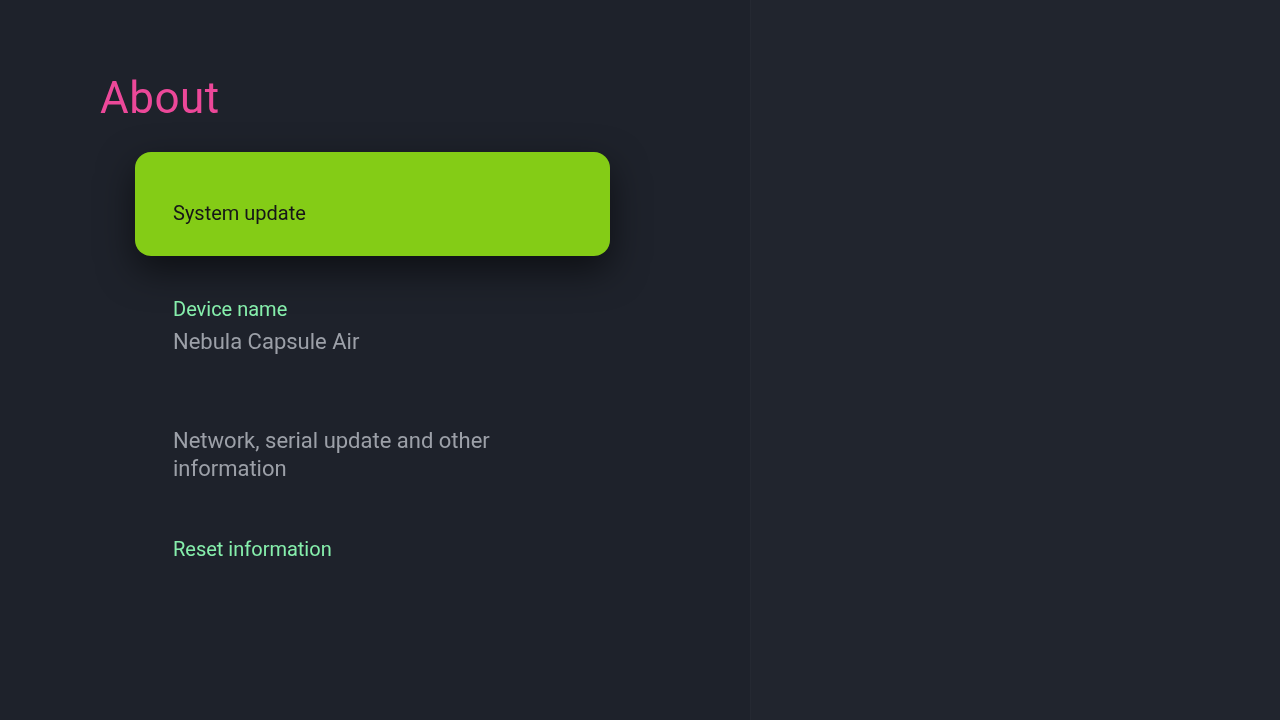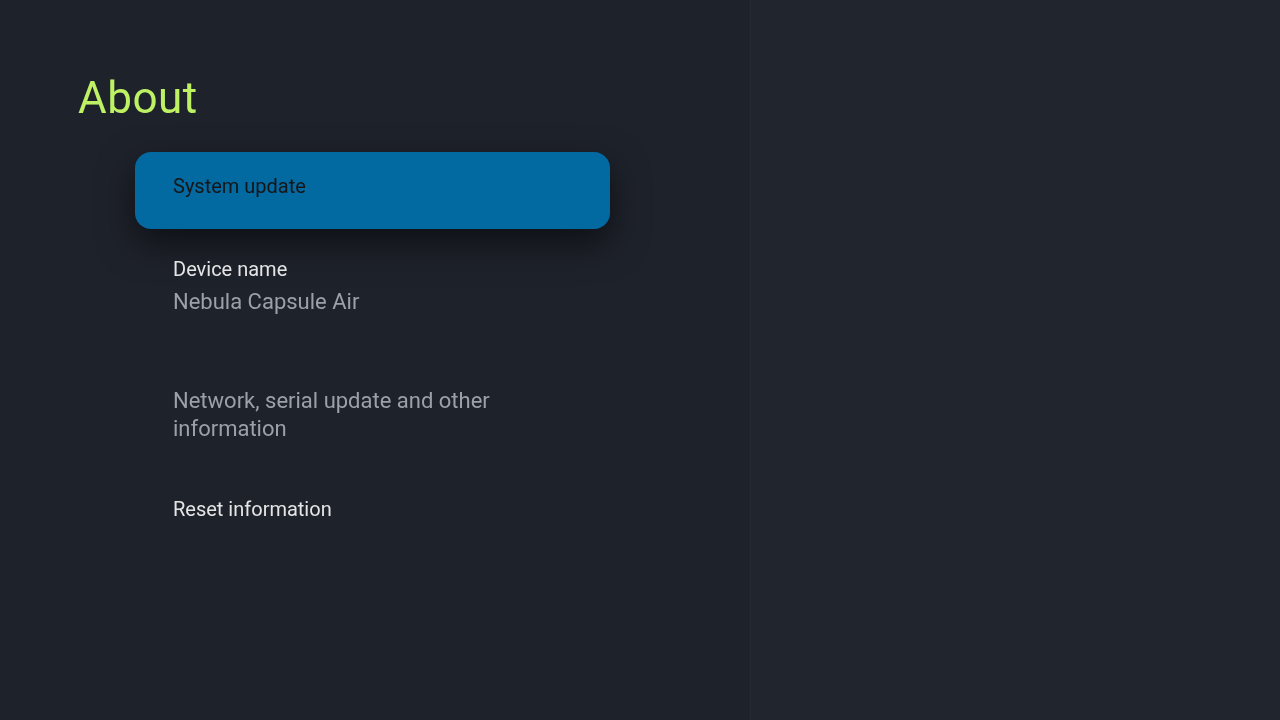--- a/index.html
+++ b/index.html
@@ -26,53 +26,53 @@
     }
     
     .right-panel {
       width: 530px;
       height: 100%;
       background: #21252e;
       border-left: 1px solid rgba(255,255,255,0.02);
     }
     
     .page-title {
-      color: #bef264;
+      color: #ec4899;
       font-size: 44px;
       font-weight: 400;
-      padding-left: 78px;
+      padding-left: 100px;
       margin-bottom: 28px;
       letter-spacing: 0.5px;
     }
     
     .list {
       padding-left: 135px;
       padding-right: 140px;
     }
     
     .list-item {
       padding: 24px 38px 22px 38px;
       border-radius: 16px;
       cursor: pointer;
     }
     
     .list-item.focused {
-      background: #0369a1;
+      background: #84cc16;
       box-shadow: 0 14px 36px rgba(0,0,0,0.55);
-      margin-bottom: 7px;
-      padding-top: 21px;
+      margin-bottom: 20px;
+      padding-top: 48px;
       padding-bottom: 30px;
     }
     
     .list-item.focused .item-title {
       color: #161618;
     }
     
     .item-title {
-      color: #e5e5e5;
+      color: #86efac;
       font-size: 20px;
       font-weight: 400;
       line-height: 1.3;
     }
     
     .item-subtitle {
       color: #9ca0a8;
       font-size: 22px;
       font-weight: 400;
       margin-top: 6px;

